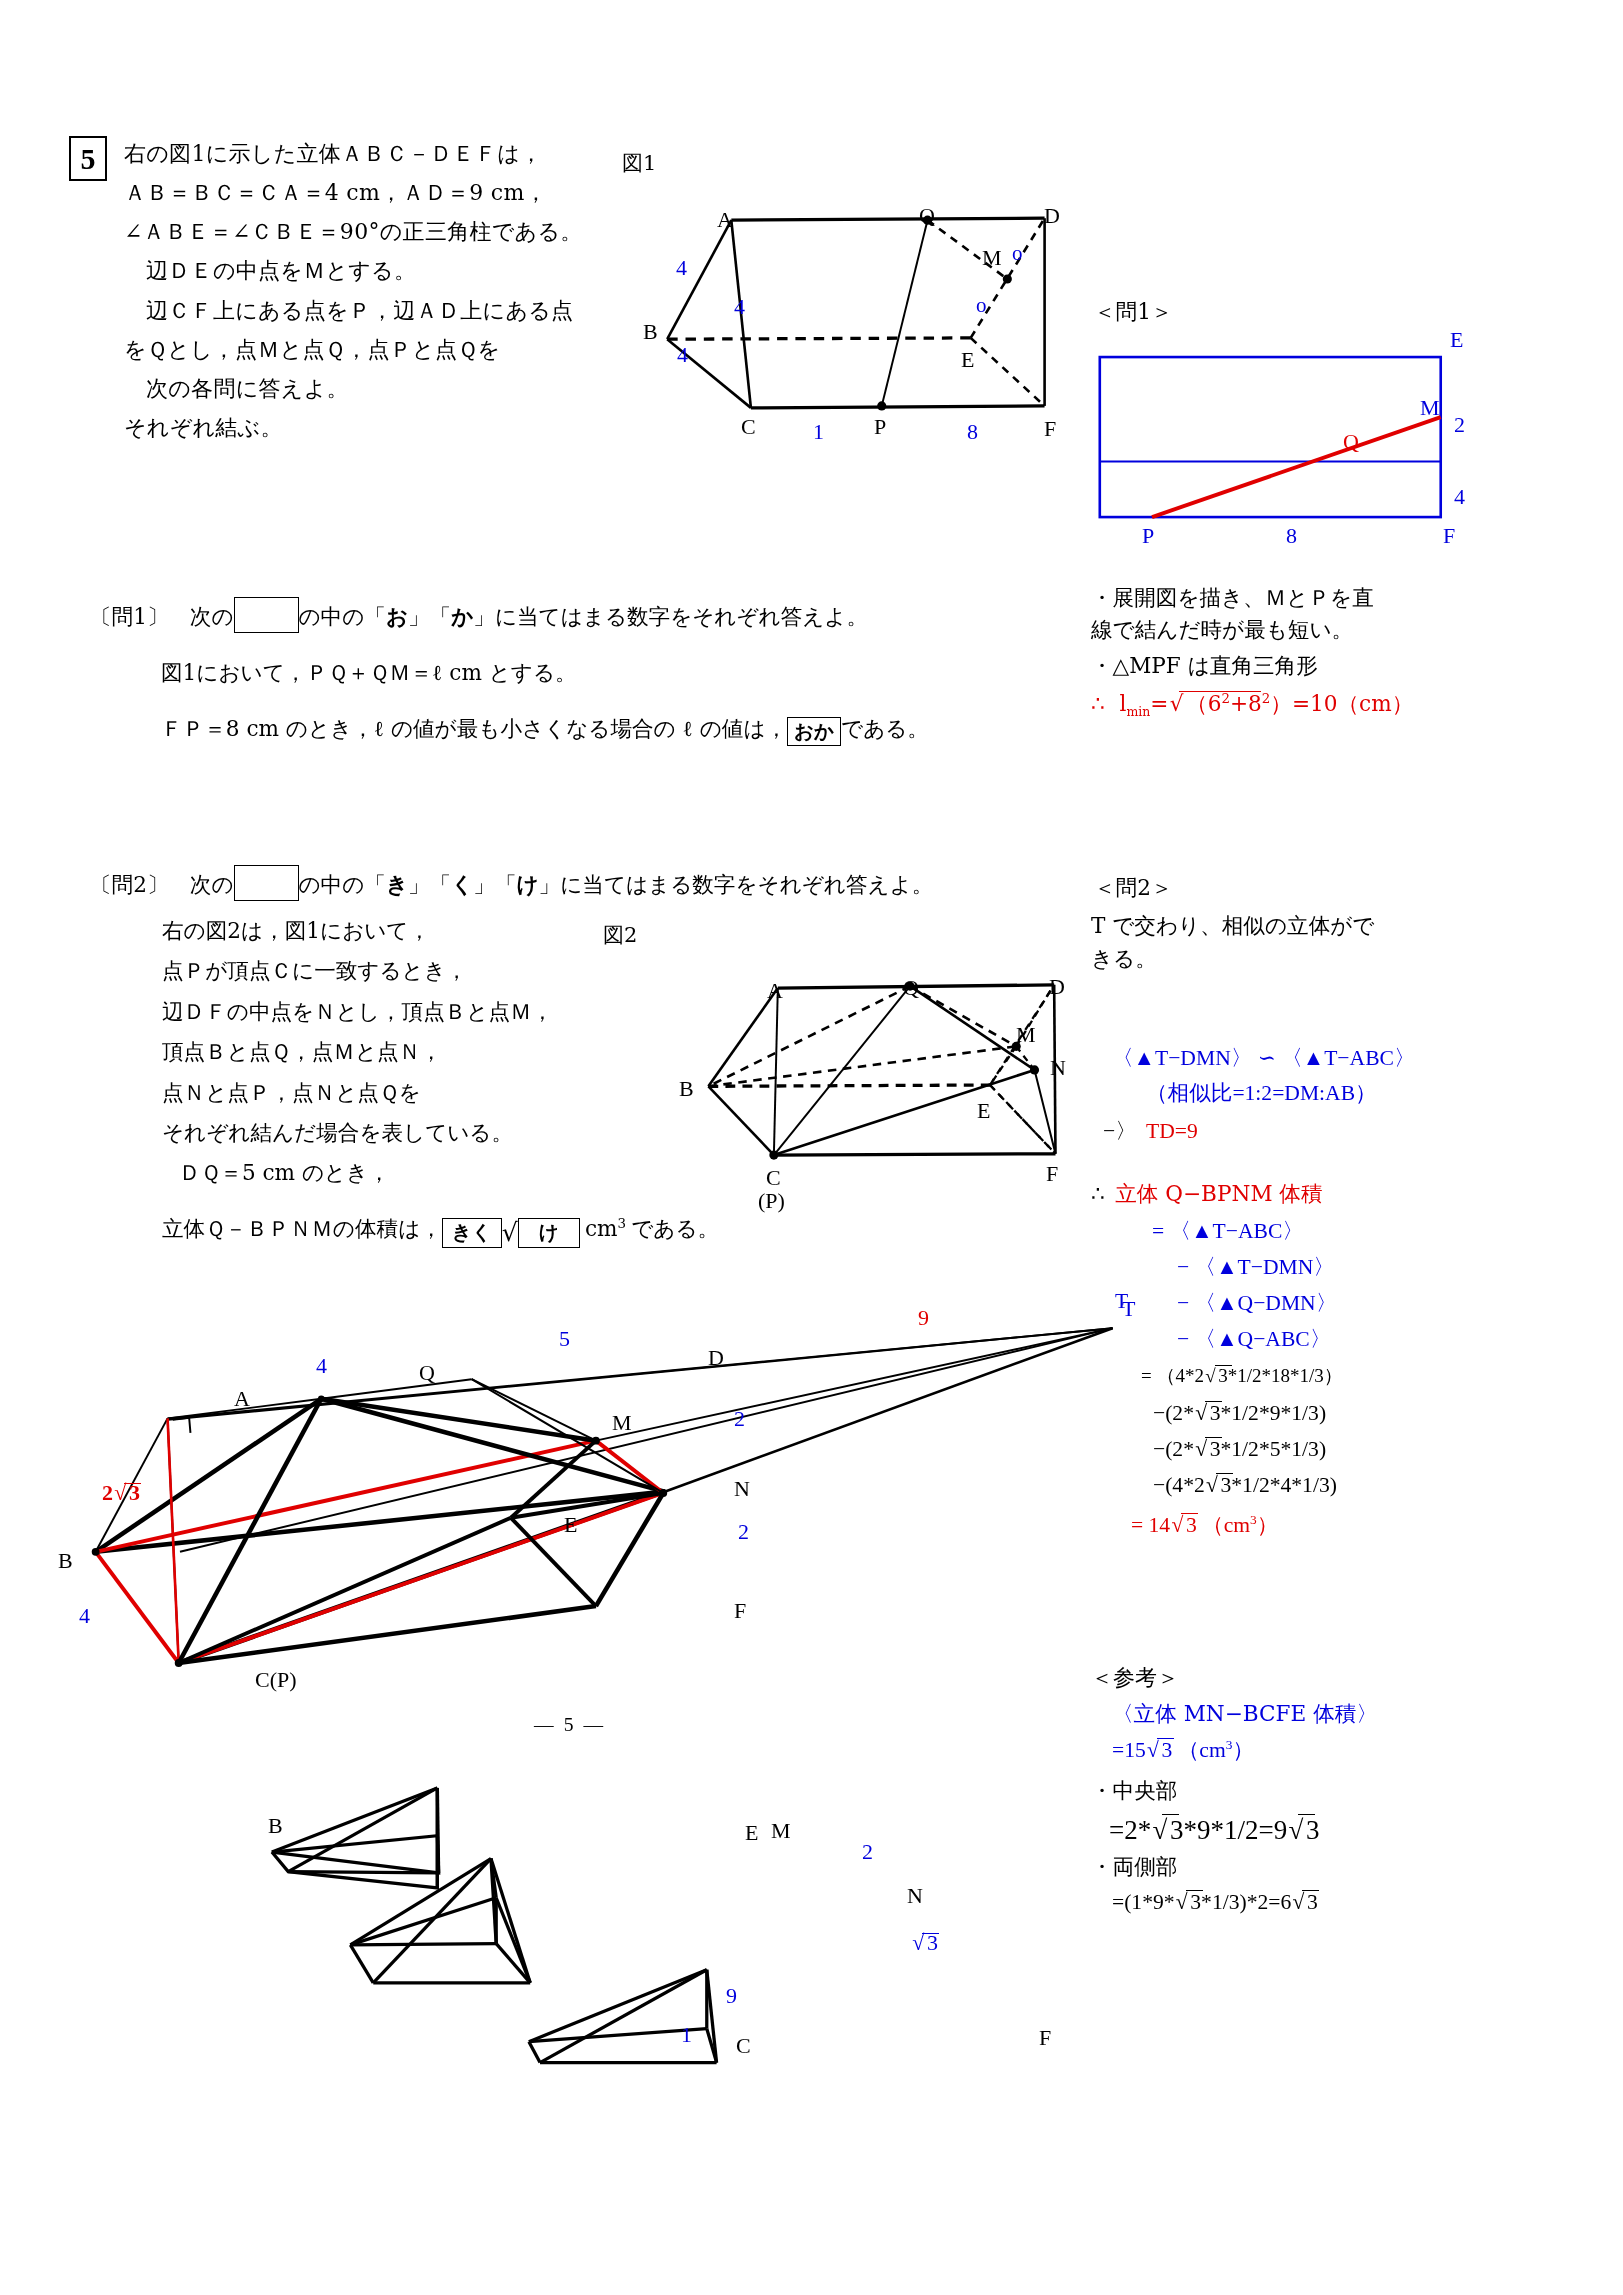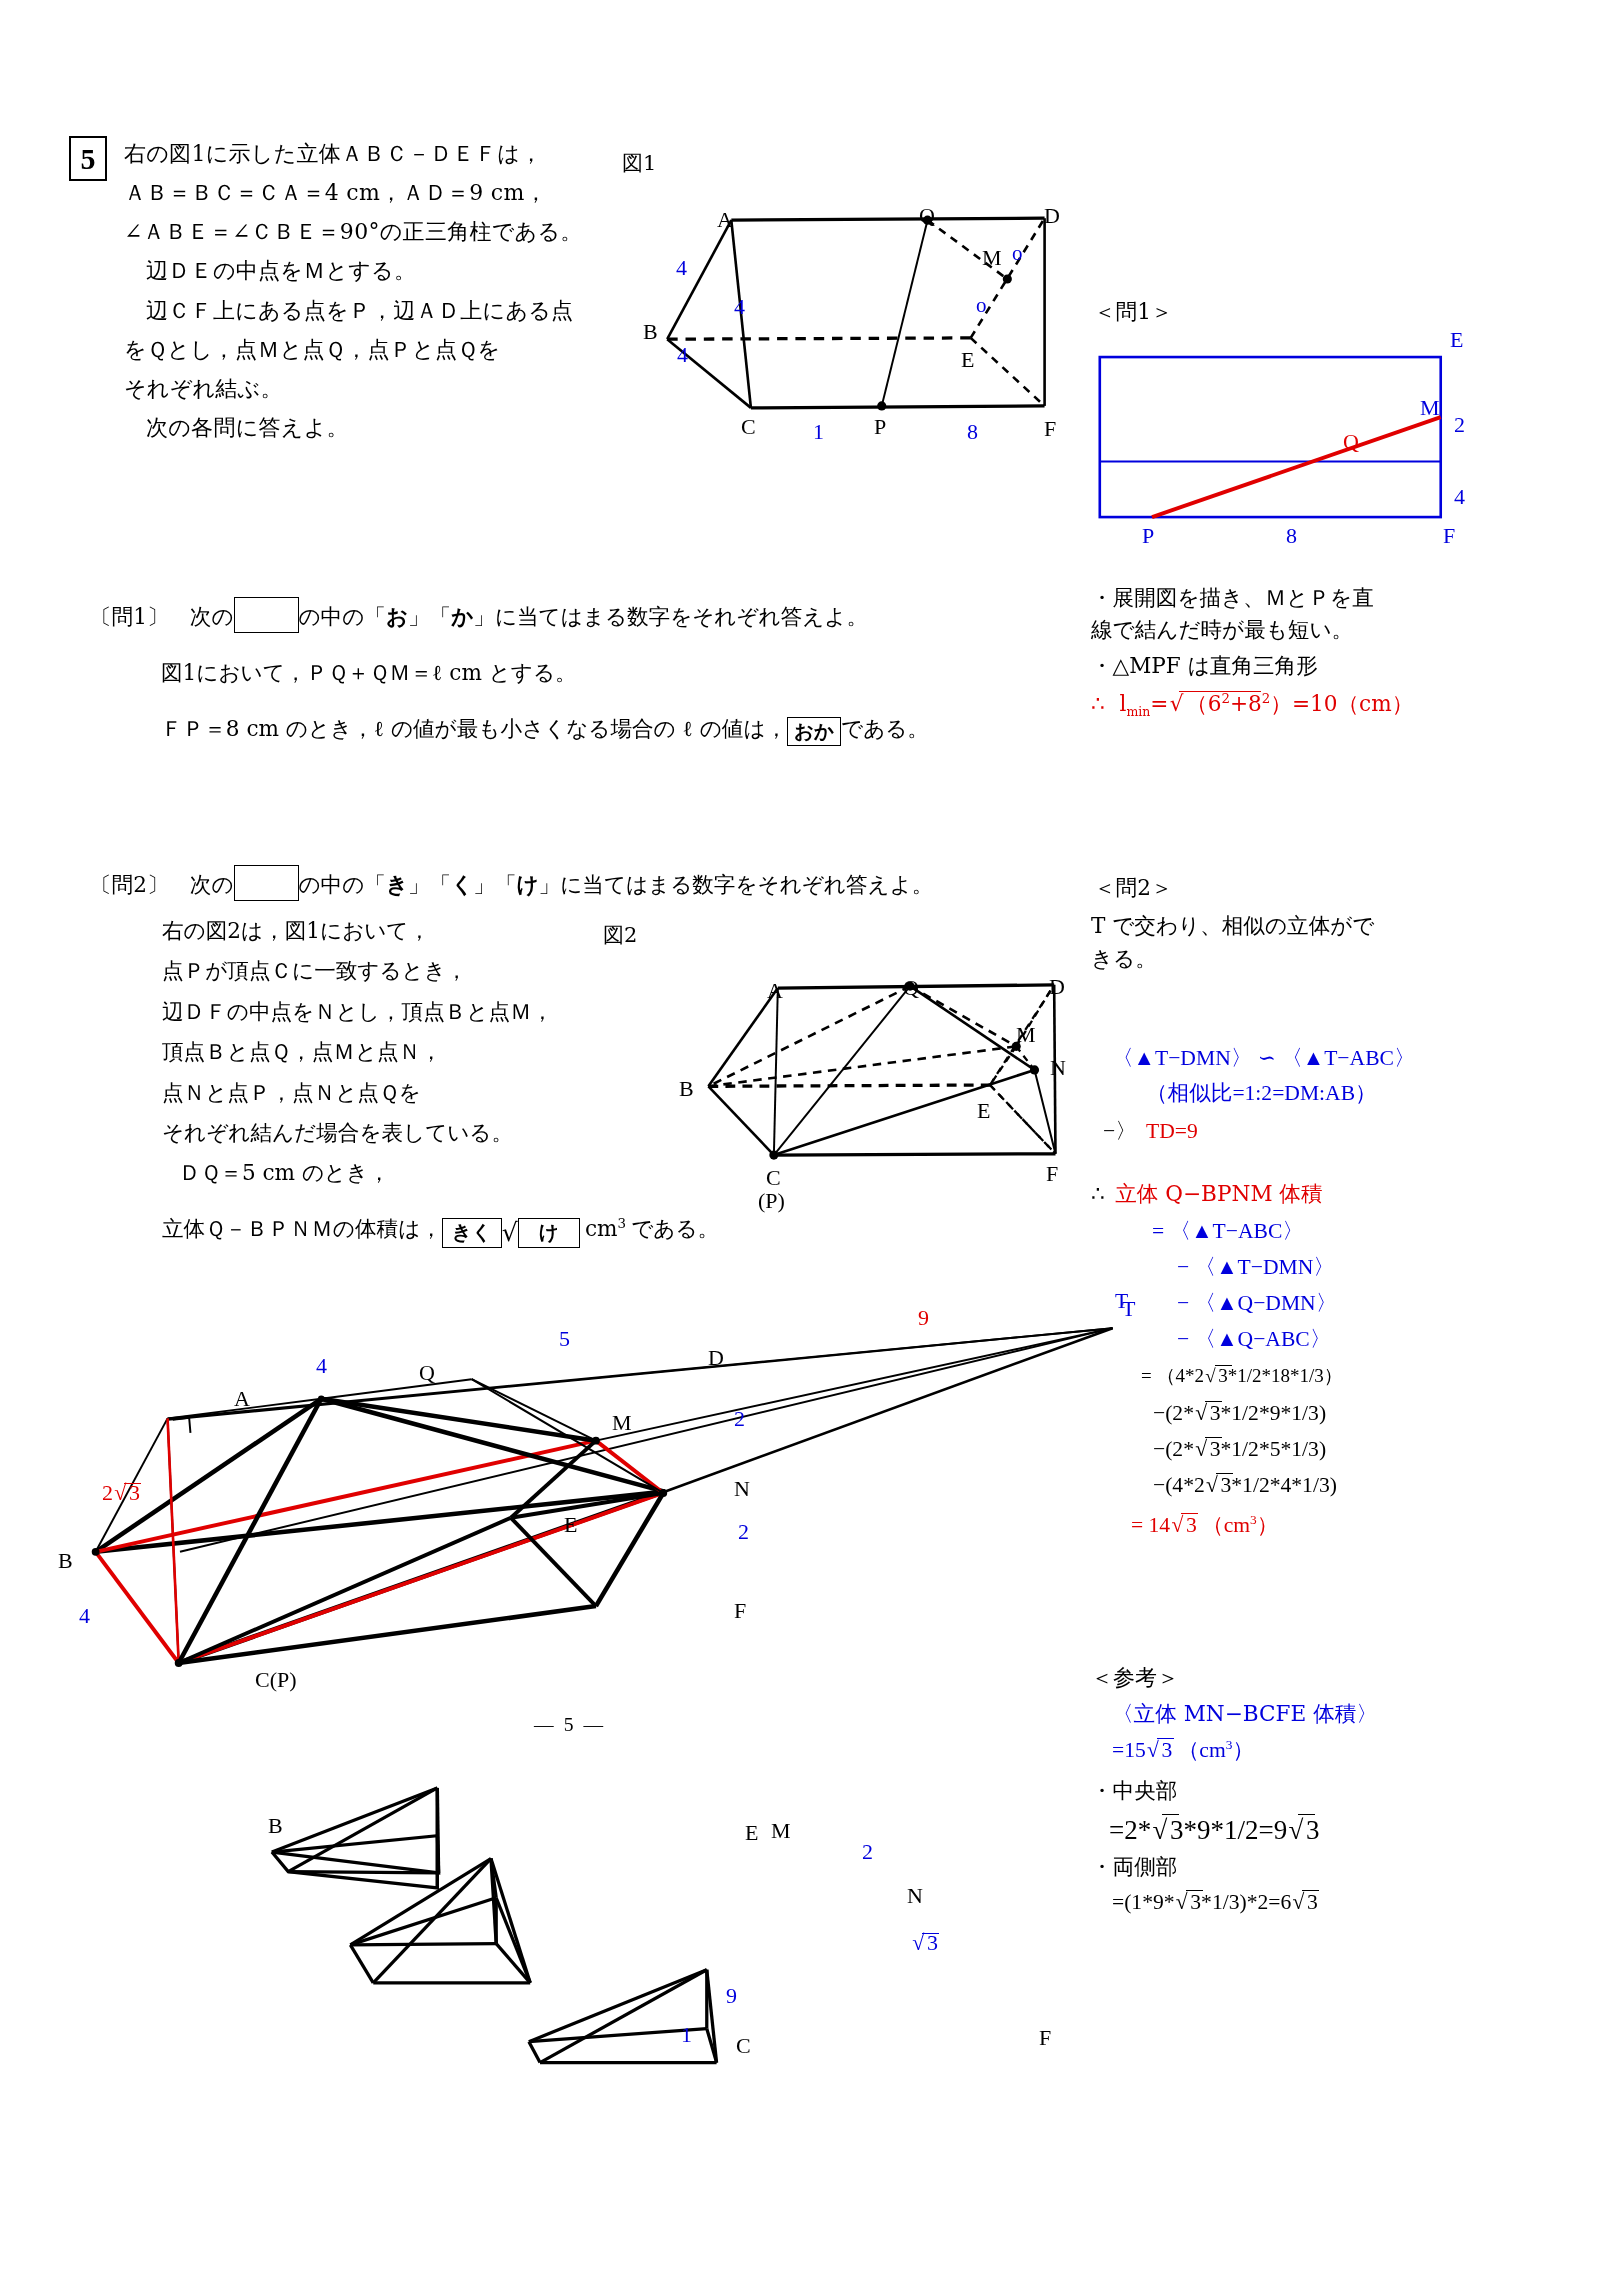--- a/index.html
+++ b/index.html
@@ -107,22 +107,22 @@
 
   <div class="abs qnum" style="left:69px;top:136px;">5</div>
 
   <div class="abs ptext jp" style="left:124px;top:134px;width:589px;">
     <div>右の図1に示した立体ＡＢＣ－ＤＥＦは，</div>
     <div>ＡＢ＝ＢＣ＝ＣＡ＝4 cm，ＡＤ＝9 cm，</div>
     <div>∠ＡＢＥ＝∠ＣＢＥ＝90°の正三角柱である。</div>
     <div style="text-indent:22px;">辺ＤＥの中点をＭとする。</div>
     <div style="text-indent:22px;">辺ＣＦ上にある点をＰ，辺ＡＤ上にある点</div>
     <div>をＱとし，点Ｍと点Ｑ，点Ｐと点Ｑを</div>
+    <div style="text-indent:22px;">次の各問に答えよ。</div>
     <div>それぞれ結ぶ。</div>
-    <div style="text-indent:22px;">次の各問に答えよ。</div>
   </div>
 
   <div class="abs figcap jp" style="left:622px;top:149px;">図1</div>
 
   <svg class="abs" style="left:654px;top:177px;" width="445" height="242" viewBox="0 0 680 370">
 
     <line x1="118" y1="66" x2="597" y2="63" stroke="#000" stroke-width="5"></line>
 
     <line x1="118" y1="66" x2="20" y2="248" stroke="#000" stroke-width="4"></line>
 
@@ -412,21 +412,21 @@
   <div class="abs vlabel" style="left:564px;top:1512px;">E</div>
   <div class="abs vlabel" style="left:734px;top:1598px;">F</div>
   <div class="abs vlabel" style="left:255px;top:1667px;">C(P)</div>
 
   <div class="abs vlabel blue" style="left:316px;top:1353px;">4</div>
   <div class="abs vlabel blue" style="left:559px;top:1326px;">5</div>
   <div class="abs vlabel blue" style="left:734px;top:1406px;">2</div>
   <div class="abs vlabel blue" style="left:738px;top:1519px;">2</div>
   <div class="abs vlabel blue" style="left:79px;top:1603px;">4</div>
   <div class="abs vlabel red" style="left:918px;top:1305px;">9</div>
-  <div class="abs vlabel red" style="left:102px;top:1480px;white-space:nowrap;">
+  <div class="abs vlabel red" style="left:102px;top:1480px;white-space:nowrap;font-weight:bold;">
     <span>2</span><span class="rad">√<span class="bar" style="width:17px;"></span></span><span class="radtxt">3</span>
   </div>
 
   <div class="abs pageno" style="left:534px;top:1714px;">— 5 —</div>
 
   <svg class="abs" style="left:249px;top:1767px;" width="824" height="327" viewBox="0 0 1260 500">
 
     <g stroke="#000" fill="none" stroke-width="5">
       <path d="M35,130 L290,162 L288,105 Z"></path>
       <path d="M35,130 L60,160 L288,185 L288,105"></path>

